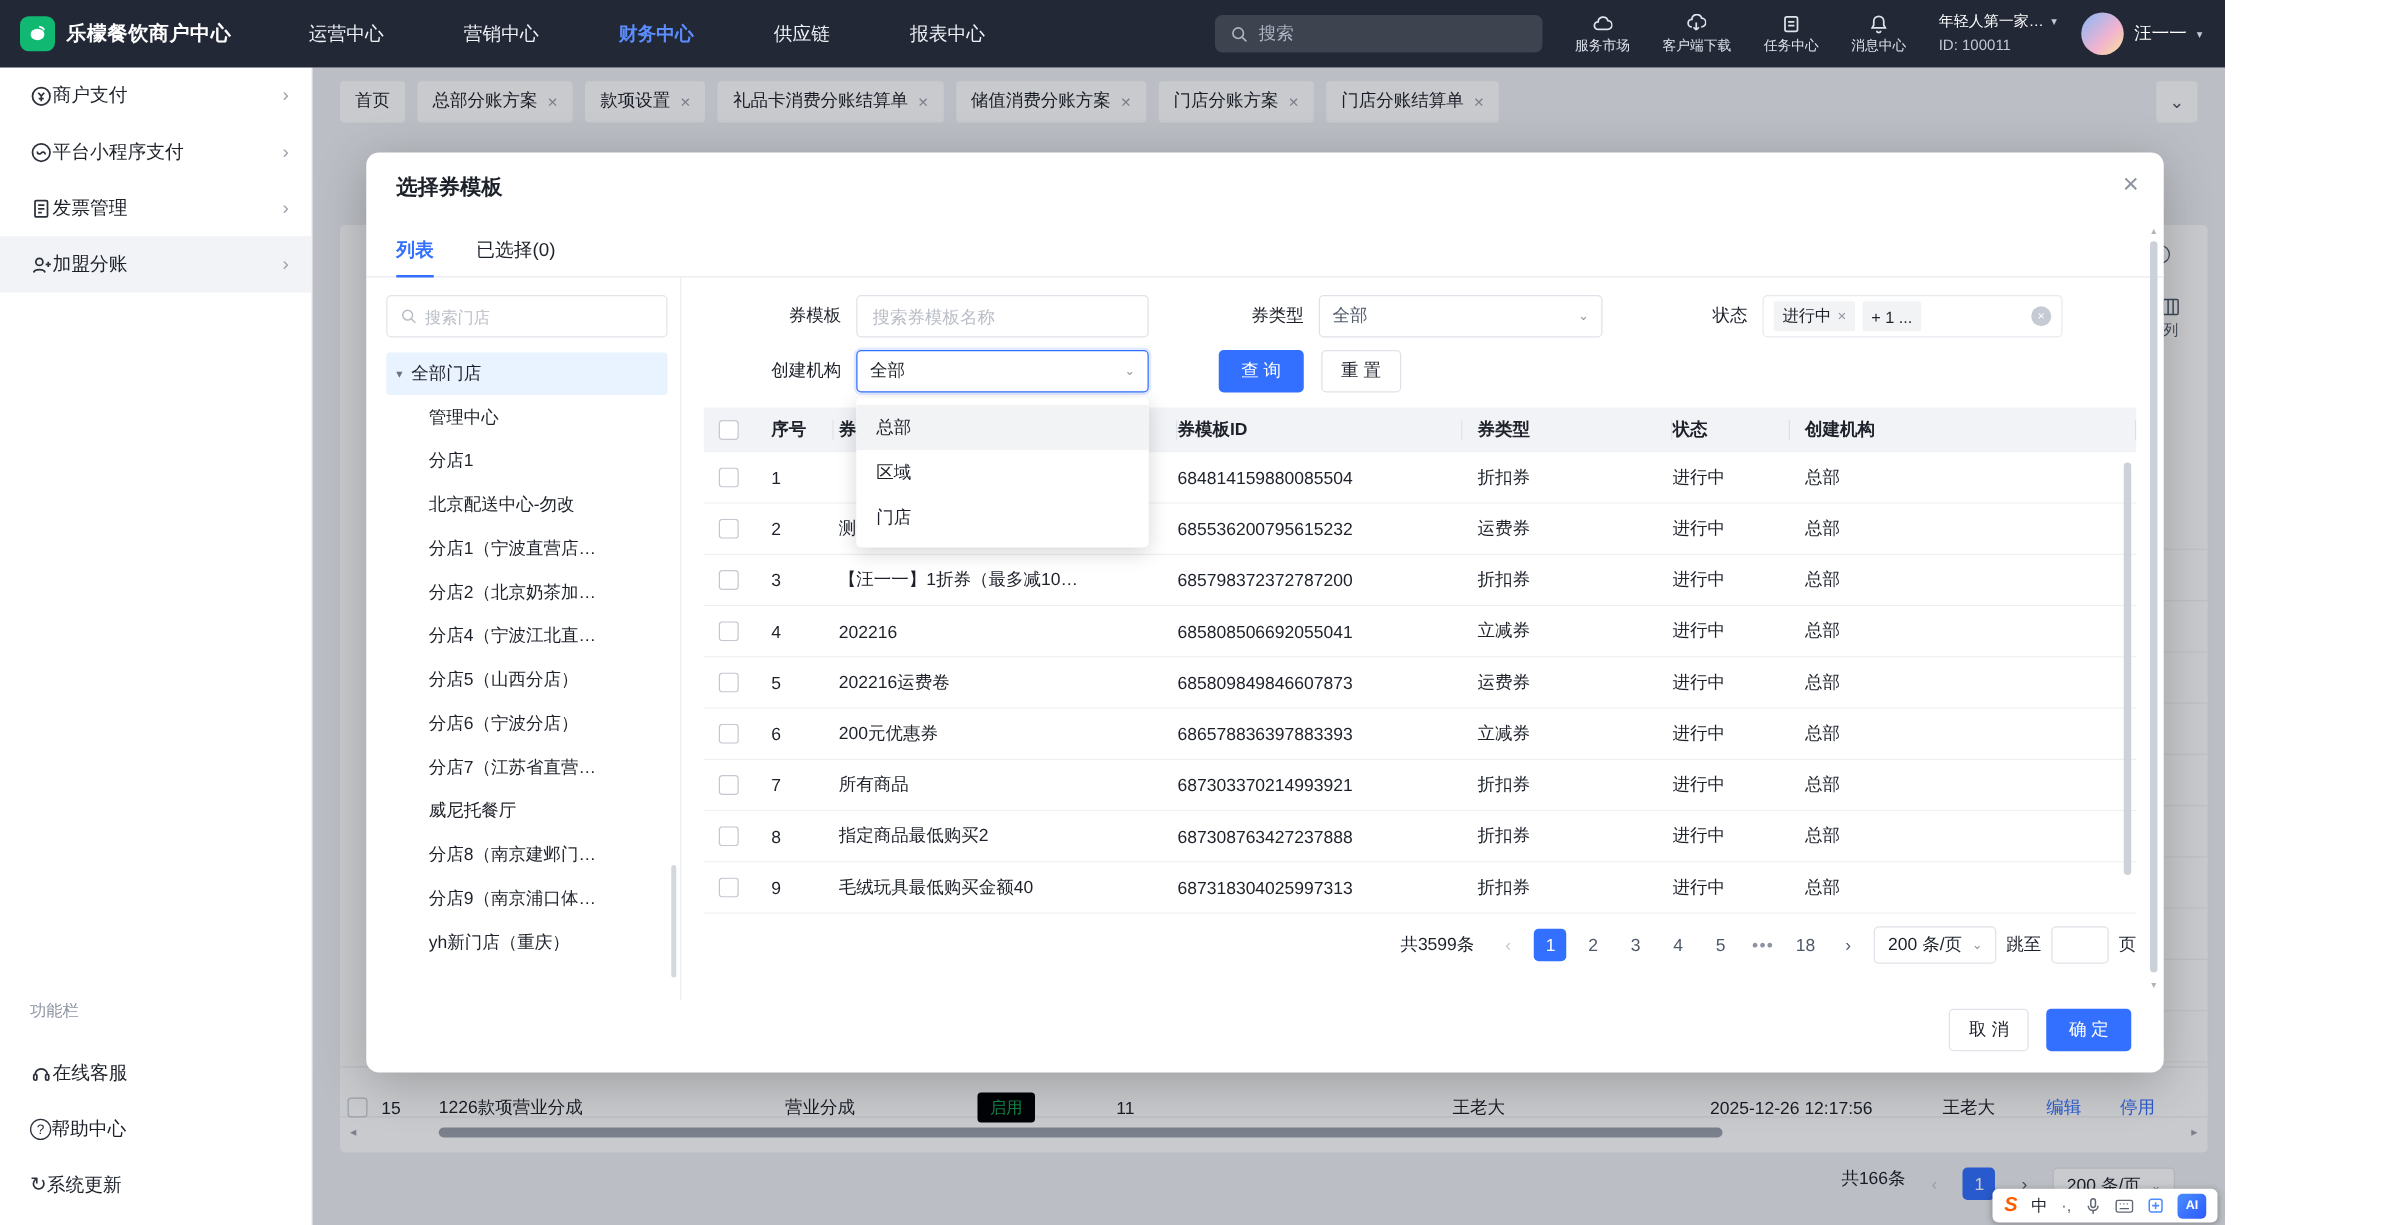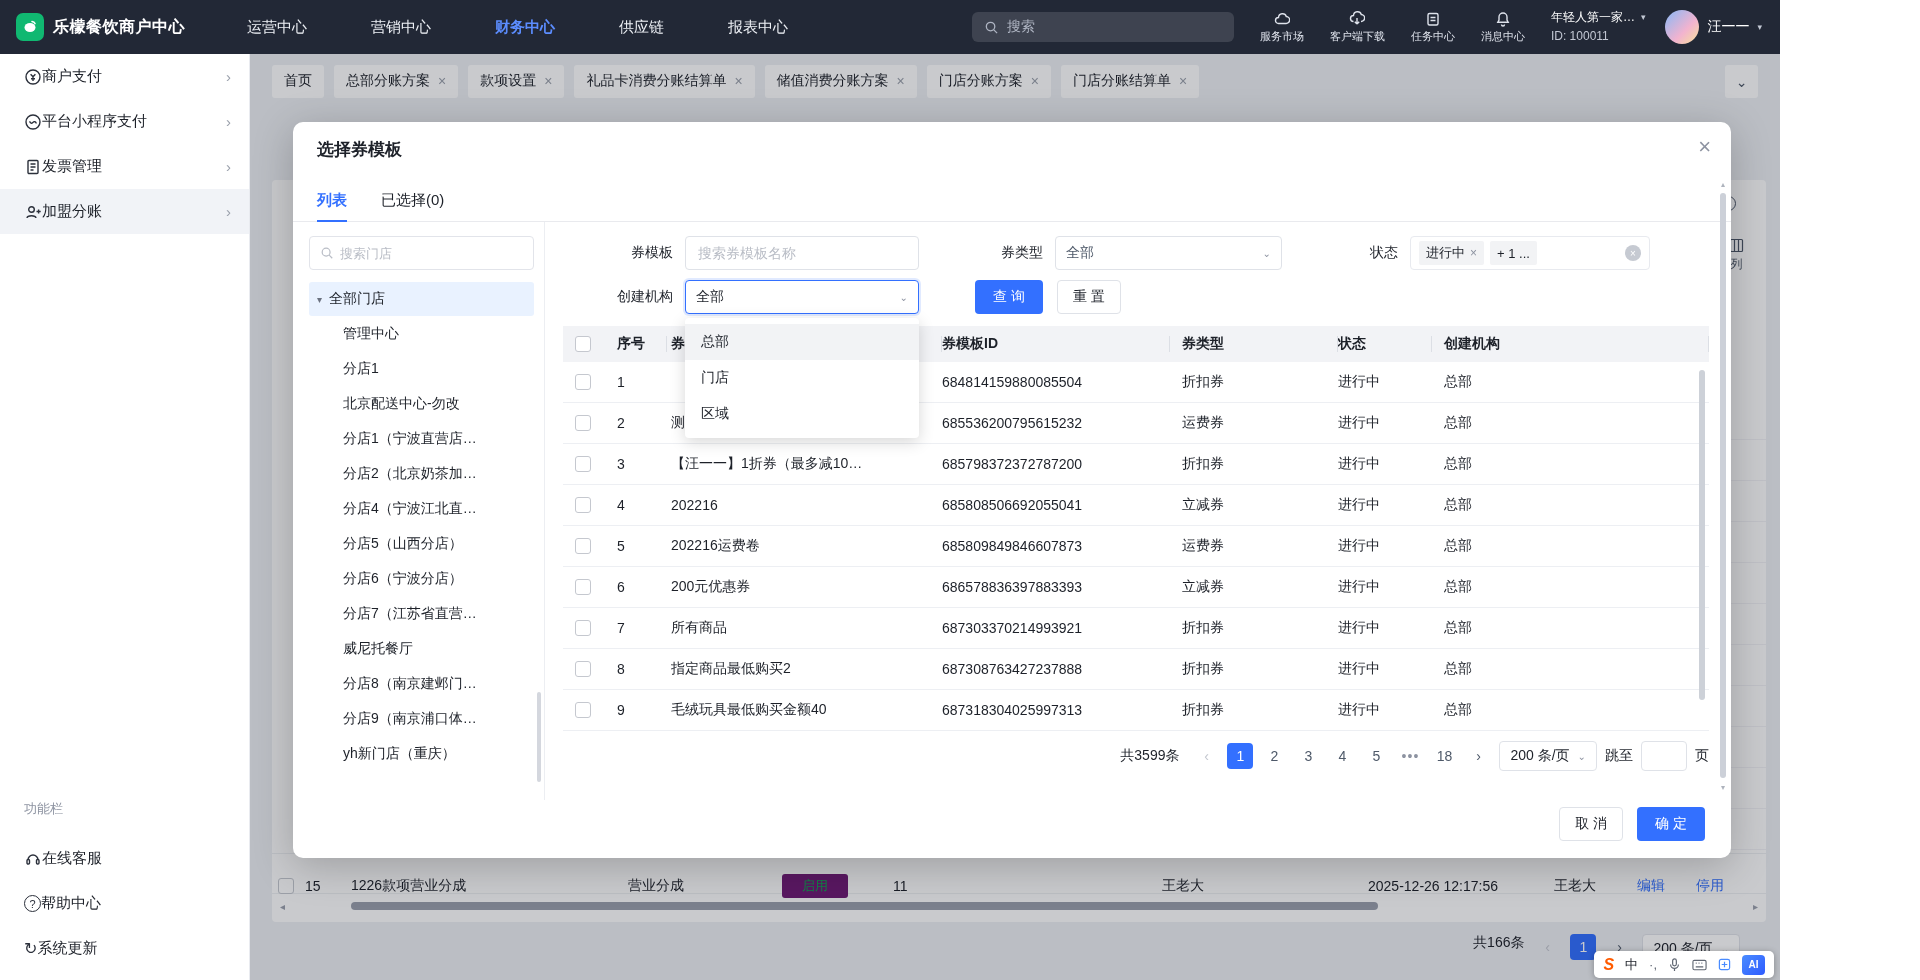--- a/index.html
+++ b/index.html
@@ -43,21 +43,21 @@
   .bg-search-frag { position: absolute; left: 1410px; top: 76px; width: 46px; height: 36px; background: #fff; border: 1px solid #e4e6eb; border-radius: 6px; }
   .bg-card { position: absolute; left: 22px; top: 126px; right: 14px; height: 742px; background: #fff; border-radius: 4px; }
   .bg-help { position: absolute; top: 14px; right: 30px; display: flex; gap: 6px; align-items: center; cursor: pointer; }
   .info-dot { width: 15px; height: 15px; border-radius: 50%; border: 1px solid #4e5969; font-size: 10px; display: flex; align-items: center; justify-content: center; color: #4e5969; }
   .bg-coltool { position: absolute; top: 58px; right: 22px; display: flex; flex-direction: column; align-items: center; gap: 3px; font-size: 12px; color: #4e5969; cursor: pointer; }
   .bg-ops { position: absolute; left: 1407px; right: 0; top: 219px; }
   .bg-oprow { height: 41px; display: flex; align-items: center; padding-left: 17px; border-bottom: 1px solid #f2f3f6; }
   .blue-link { color: #3370ff; cursor: pointer; text-decoration: none; }
   .bg-lastrow { position: absolute; left: 0; right: 0; top: 673px; height: 41px; border-top: 1px solid #eef0f3; border-bottom: 1px solid #eef0f3; background: #fff; }
   .lr { position: absolute; top: 50%; transform: translateY(-50%); white-space: nowrap; margin-top: 12px; }
-  .badge-green { background: #701a75; color: #13a452; font-size: 13px; padding: 3px 20px; border-radius: 3px; }
+  .badge-green { background: #000000; color: #13a452; font-size: 13px; padding: 3px 10px; border-radius: 3px; }
   .cb { width: 16px; height: 16px; border: 1px solid #c5c8cf; border-radius: 3px; background: #fff; }
   .bg-hscroll { position: absolute; left: 8px; right: 8px; top: 719px; height: 14px; display: flex; align-items: center; color: #9ba1ad; font-size: 10px; }
   .hs-track { flex: 1; position: relative; height: 8px; margin: 0 6px; }
   .hs-thumb { position: absolute; left: 60px; width: 1027px; top: 0; height: 8px; background: #9ba1ad; border-radius: 4px; }
   .bg-pager { position: absolute; right: 40px; top: 880px; display: flex; align-items: flex-start; gap: 10px; }
   .pg { min-width: 26px; height: 26px; line-height: 26px; text-align: center; border-radius: 4px; cursor: pointer; color: #4e5969; }
   .pg.active { background: #3370ff; color: #fff; }
   .pg-prev { color: #c3c7cf; } .pg-next { color: #4e5969; }
   .size-sel { height: 30px; background: #fff; border: 1px solid #dfe2e8; border-radius: 4px; display: flex; align-items: center; gap: 8px; padding: 0 10px; cursor: pointer; }
   .sel-caret { color: #8d93a1; font-size: 10px; }
@@ -476,22 +476,22 @@
 
         <div class="f-row f-row2">
           <span class="f-label lw1">创建机构</span>
           <span class="sel-wrap">
             <span class="sel focused">
               <span>全部</span>
               <span class="sel-caret">⌄</span>
             </span>
             <div class="dd">
               <div class="dd-item hover">总部</div>
+              <div class="dd-item">区域</div>
               <div class="dd-item">门店</div>
-              <div class="dd-item">区域</div>
             </div>
           </span>
           <button class="btn btn-primary btn-query">查 询</button>
           <button class="btn btn-plain btn-reset">重 置</button>
         </div>
 
         <div class="tbl">
           <div class="tr thead">
             <span class="tc c-cb">
                 <span class="cb"></span>

